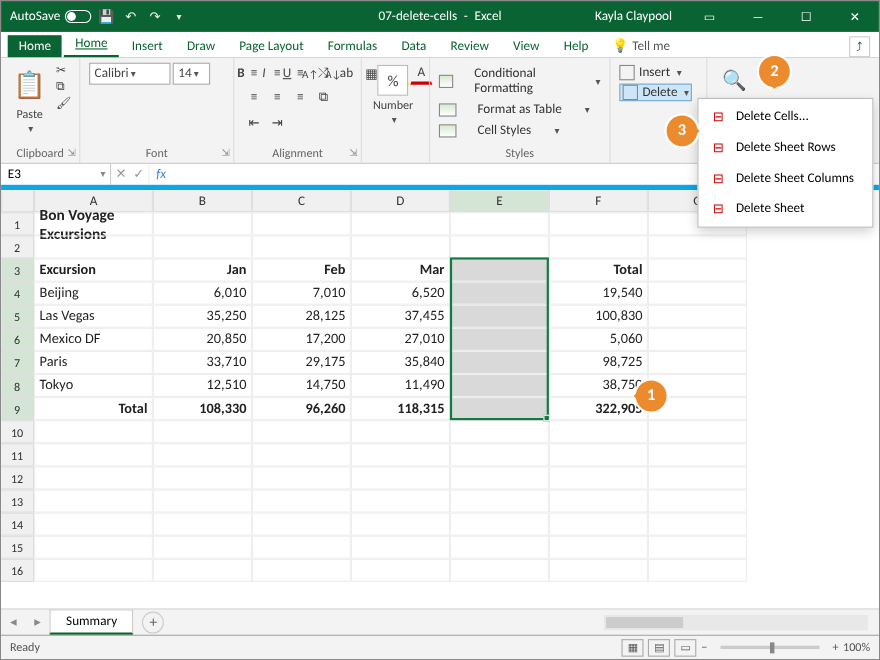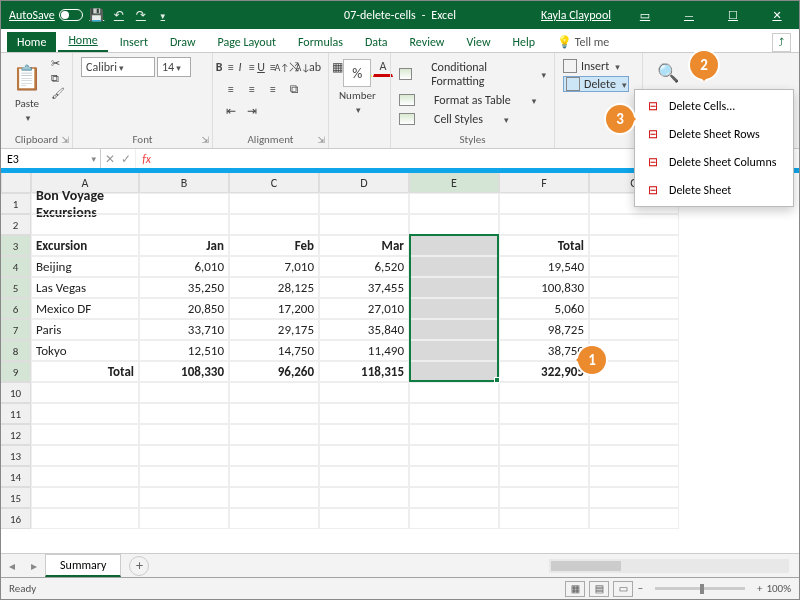--- a/index.html
+++ b/index.html
@@ -1,19 +1,19 @@
 <!DOCTYPE html>
 <html><head>
 <meta charset="utf-8">
 <style>
   * { box-sizing: border-box; margin: 0; padding: 0; font-family: "Segoe UI", Calibri, sans-serif; }
   body { width: 800px; height: 600px; overflow: hidden; background: #fff; border: 1px solid #888; position: relative; }
 
   
-  .titlebar { height: 28px; background: #0a6332; color: #fff; display: flex; align-items: center; font-size: 12px; position: relative; text-decoration: underline; }
+  .titlebar { height: 28px; background: #0a6332; color: #fff; display: flex; align-items: center; font-size: 12px; position: relative; }
   .titlebar .left { display: flex; align-items: center; gap: 6px; padding-left: 8px; }
   .titlebar .autosave { display:flex; align-items:center; gap:4px; }
   .toggle { width: 24px; height: 12px; border: 1px solid #fff; border-radius: 6px; position: relative; }
   .toggle::after { content:""; width:8px; height:8px; background:#fff; border-radius:50%; position:absolute; top:1px; left:1px; }
   .qat-icon { width: 16px; height: 16px; display:inline-flex; align-items:center; justify-content:center; opacity:.9; font-size:12px;}
   .titlebar .center { position:absolute; left:50%; transform:translateX(-50%); display:flex; align-items:center; gap:6px;}
   .titlebar .right { margin-left:auto; display:flex; align-items:center; }
   .winbtn { width: 44px; height: 28px; display:flex; align-items:center; justify-content:center; font-size:11px; }
   .winbtn.close { width: 44px; }
 
@@ -57,21 +57,21 @@
   .badge.b2{top:50px;left:689px}
   .badge.b2::before{content:"";position:absolute;left:8px;bottom:-8px;border:6px solid transparent;border-top-color:#ec8a2e}
   .badge.b3{top:104px;left:605px}
   .badge.b3::before{content:"";position:absolute;right:-8px;top:8px;border:6px solid transparent;border-left-color:#ec8a2e}
 
   
   .fbar { height:24px; border-bottom:5px solid #0ea5e9; display:flex; align-items:stretch; font-size:12px; background:#fff;}
   .namebox{width:100px;border-right:1px solid #ccc;display:flex;align-items:center;padding:0 6px;position:relative}
   .namebox .arrow{position:absolute;right:4px;font-size:9px;color:#888}
   .fx-btns{display:flex;align-items:center;padding:0 4px;gap:6px;color:#999;border-right:1px solid #eee}
-  .fx-label{display:flex;align-items:center;padding:0 6px;font-style:italic;color:#ef4444}
+  .fx-label{display:flex;align-items:center;padding:0 6px;font-style:italic;color:#3b82f6}
   .fbar .expand{margin-left:auto;width:18px;display:flex;align-items:center;justify-content:center;color:#888}
 
   
   .gridwrap{position:relative;height:380px;overflow:hidden;background:#fff}
   .grid{display:grid;grid-template-columns:30px 108px 90px 90px 90px 90px 90px 90px;}
   .hdr{background:#f0f0f0;border:1px solid #ddd;border-top:none;font-size:12px;text-align:center;height:20px;line-height:20px;color:#333}
   .hdr.sel{background:#d5e5d5}
   .rowhdr{background:#f0f0f0;border:1px solid #ddd;border-left:none;font-size:11px;text-align:center;height:21px;line-height:21px;color:#333}
   .rowhdr.sel{background:#d5e5d5}
   .cell{border:1px solid #eee;height:21px;font-size:13px;padding:0 4px;display:flex;align-items:center;font-family:Calibri,sans-serif;color:#222}

